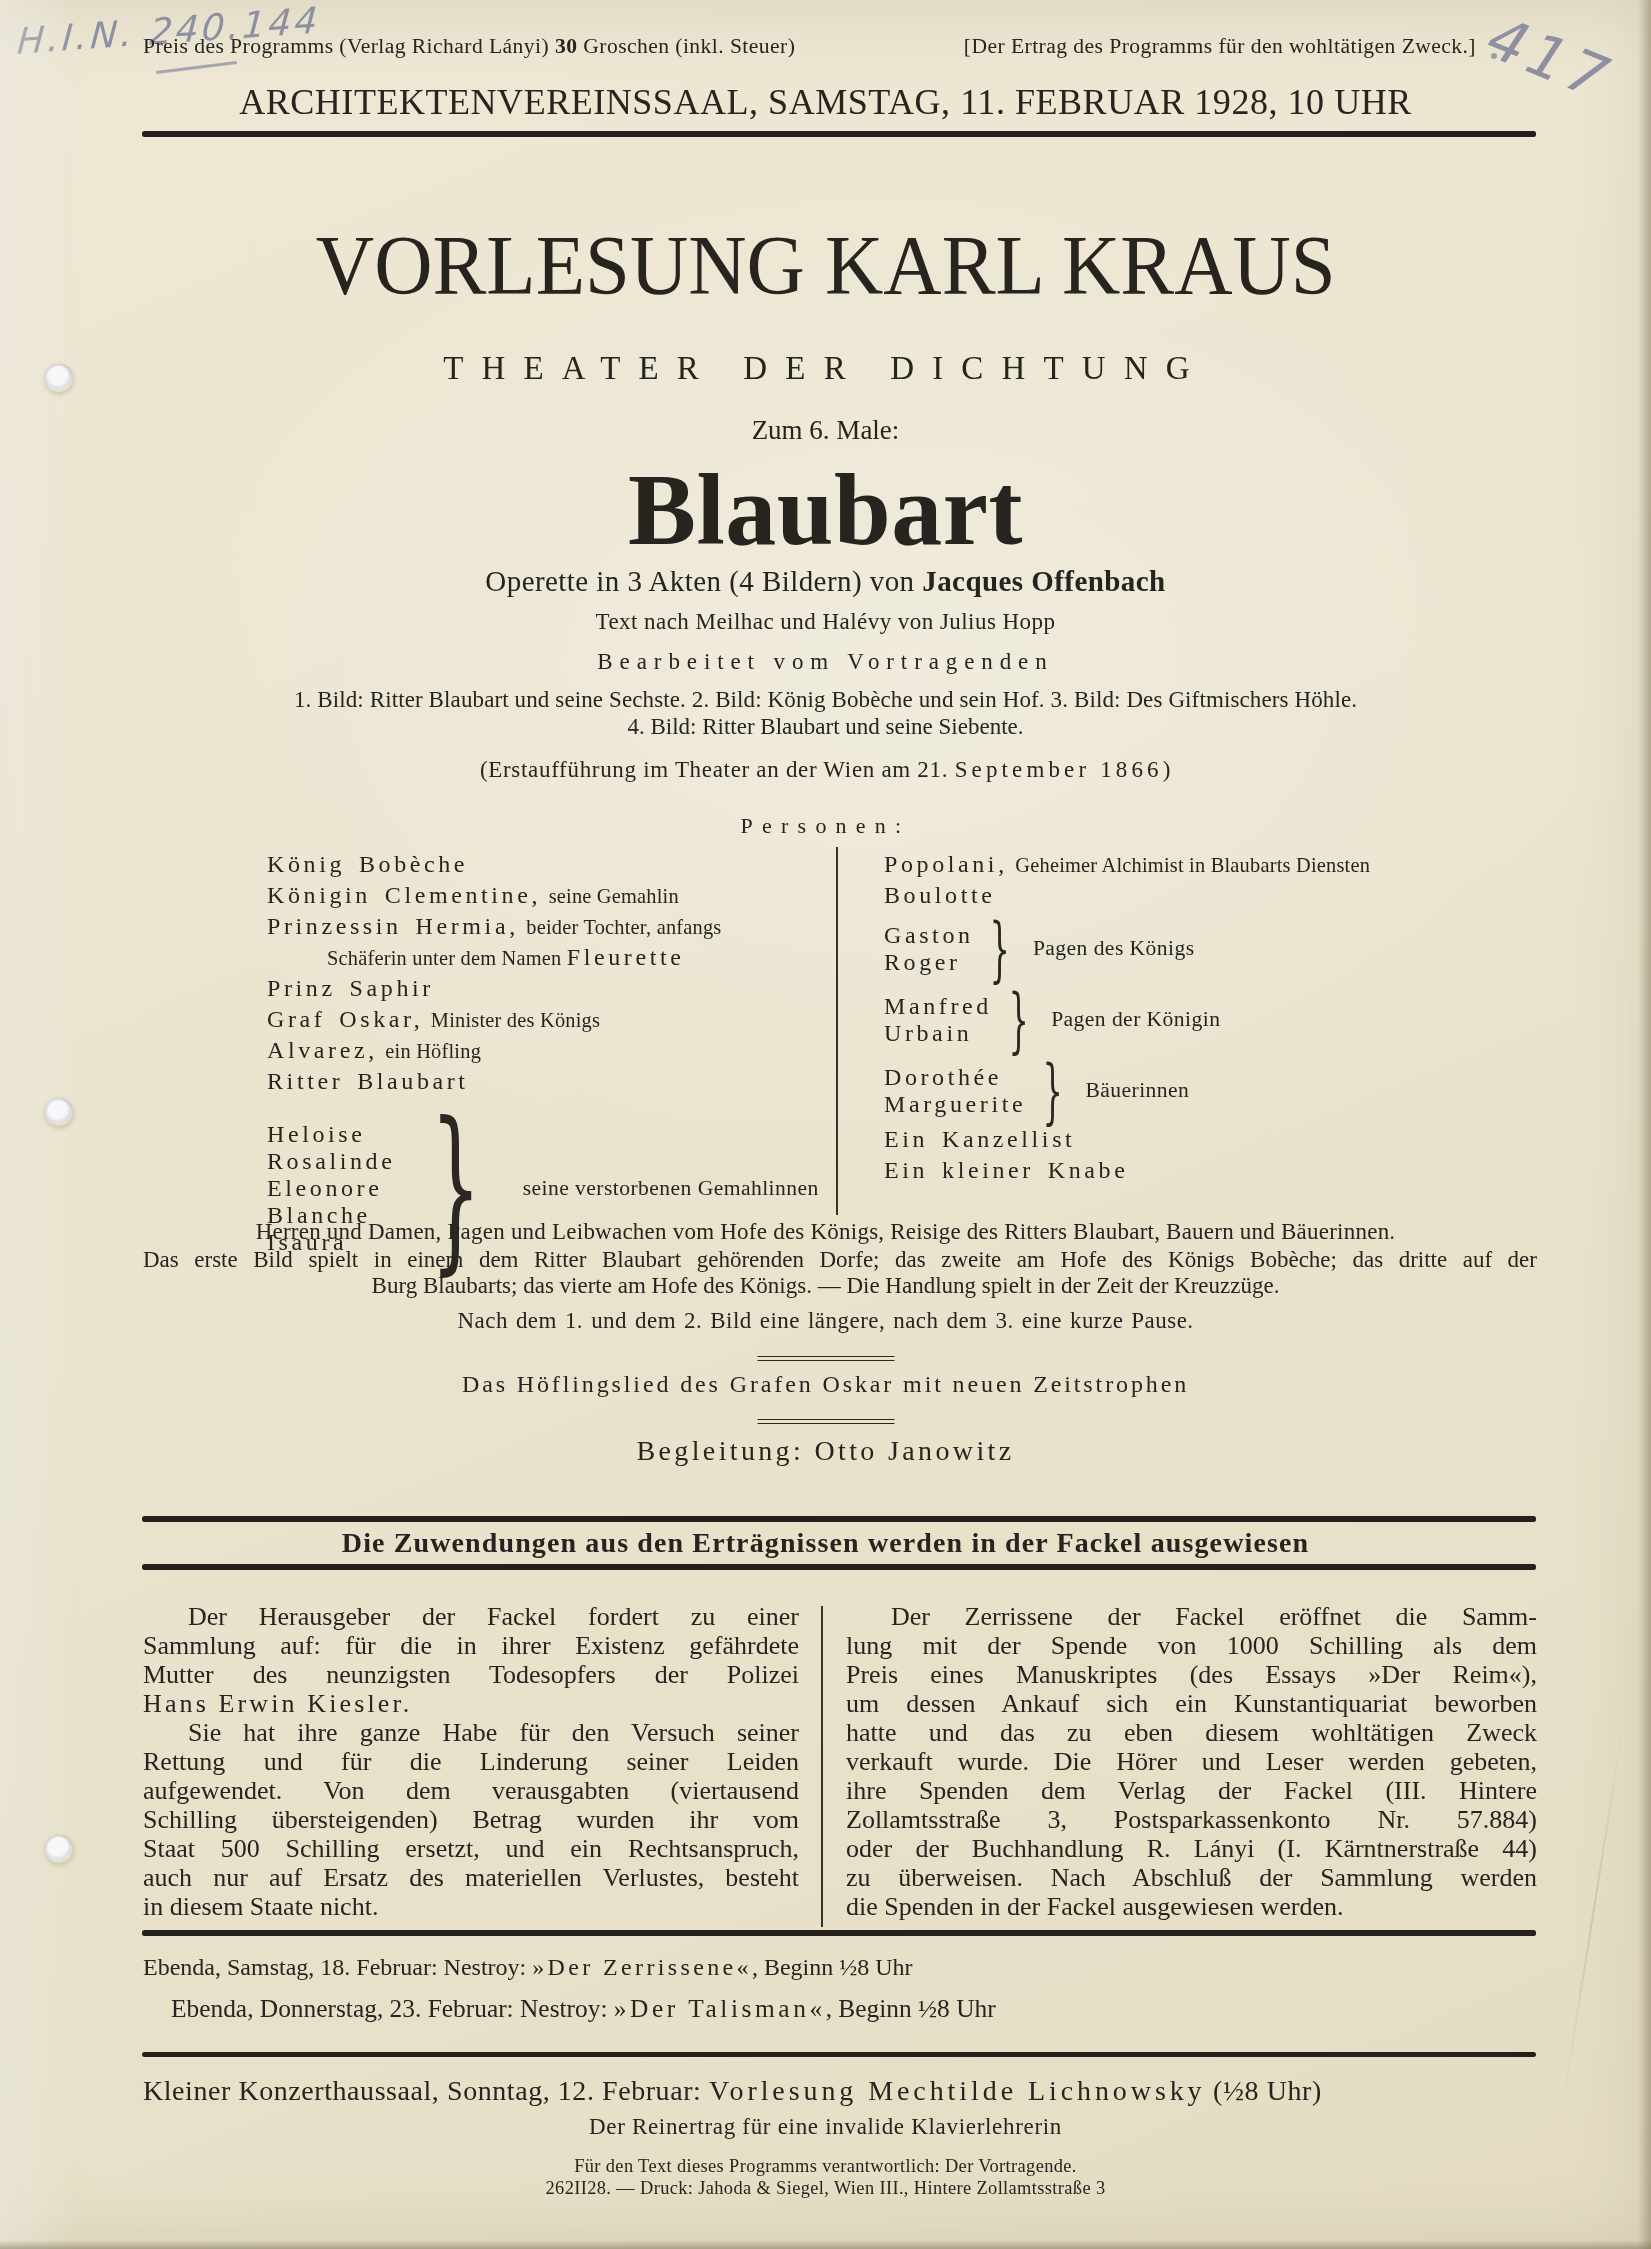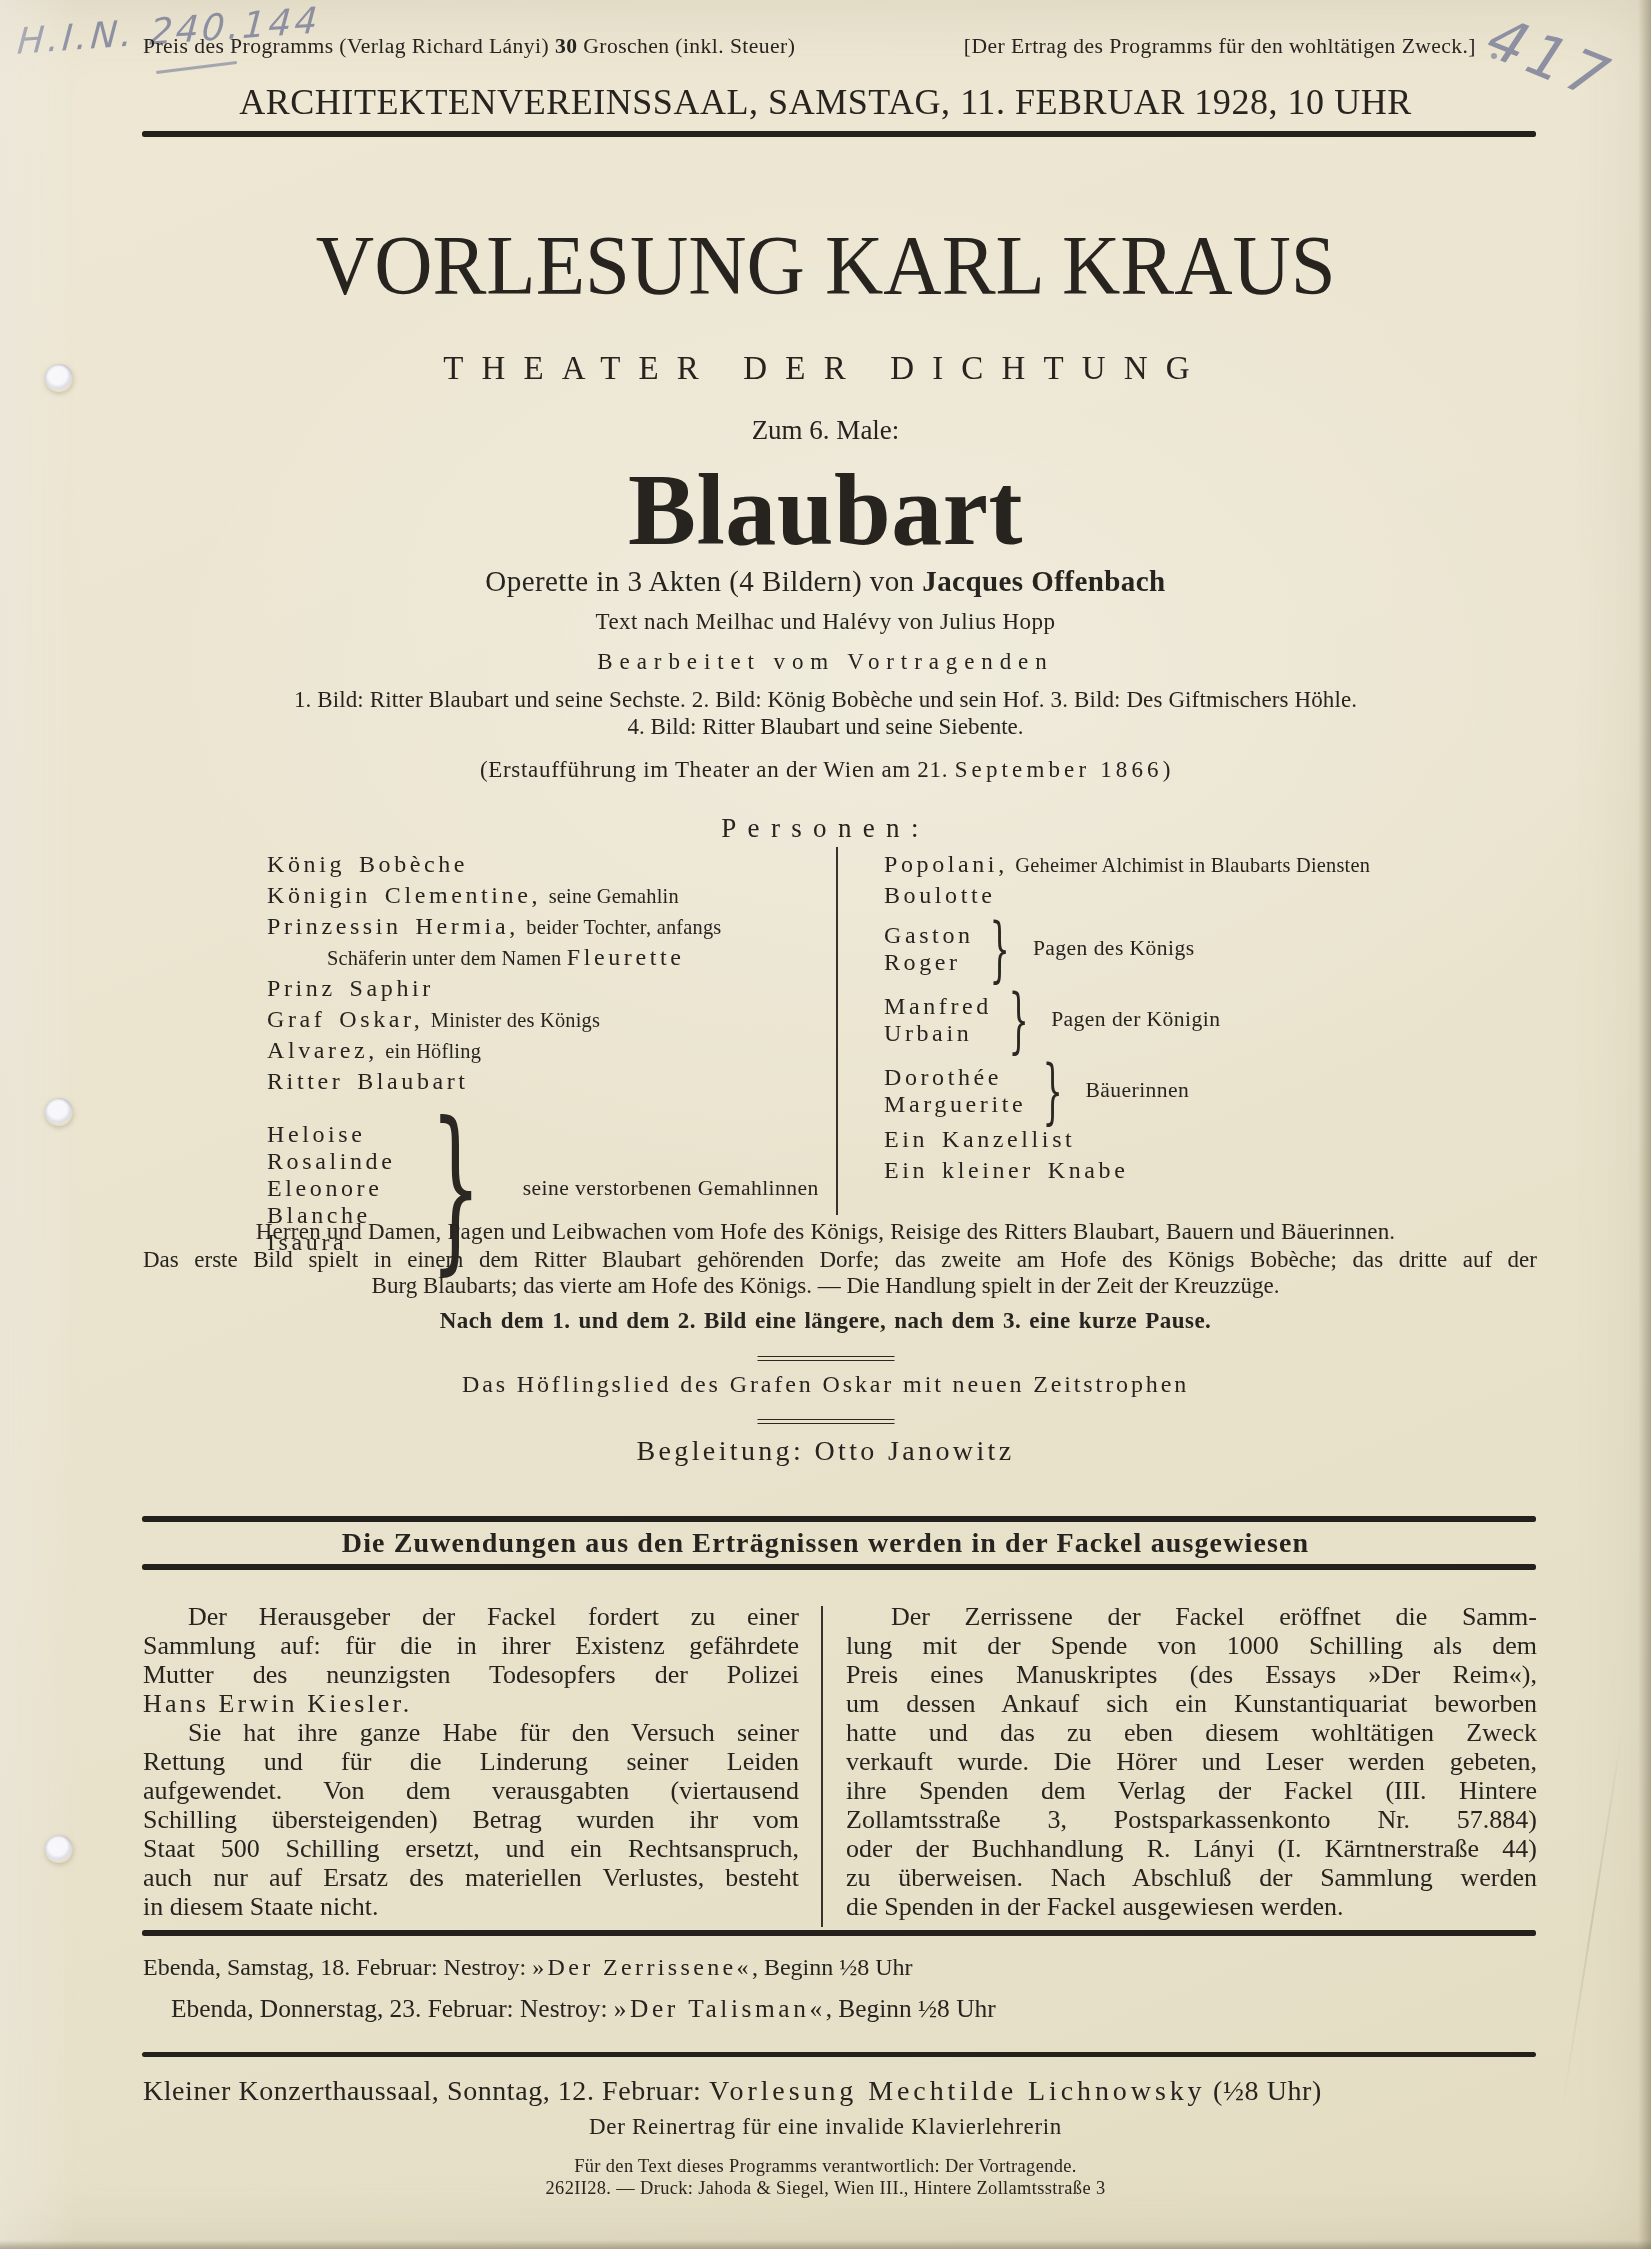--- a/index.html
+++ b/index.html
@@ -40,41 +40,41 @@
   .occasion{top:415px;font-size:27px;}
   .worktitle{top:459px;font-size:102px;font-weight:700;line-height:1;letter-spacing:.005em;}
   .byline{top:565px;font-size:29px;letter-spacing:.015em;}
   .libretto{top:609px;font-size:23px;letter-spacing:.02em;}
   .adaptation{top:649px;font-size:23px;letter-spacing:.3em;}
   .scenes1{top:687px;font-size:23px;letter-spacing:.005em;white-space:nowrap;}
   .scenes2{top:714px;font-size:23px;}
   .premiere{top:757px;font-size:23px;letter-spacing:.03em;}
   .premiere .sp{letter-spacing:.18em;}
 
-  .personen{top:813px;font-size:27px;letter-spacing:.42em;}
+  .personen{top:813px;font-size:22px;letter-spacing:.42em;}
 
   
   .cast-col{top:851px;}
   .cast-left{left:267px;width:560px;}
   .cast-right{left:884px;width:655px;}
   .cast-divider{top:847px;left:836px;width:1.9px;height:368px;background:#37332c;}
   .c-row{line-height:27px;white-space:nowrap;}
   .c-name{font-size:24px;letter-spacing:.15em;word-spacing:.18em;}
   .c-desc{font-size:20.4px;margin-left:7.6px;letter-spacing:.01em;}
   .c-cont{line-height:27px;padding-left:60px;white-space:nowrap;}
   .c-group{display:flex;align-items:center;}
   .c-gname{line-height:27px;font-size:24px;letter-spacing:.15em;white-space:nowrap;}
   .c-brace{font-family:"DejaVu Serif",serif;font-weight:400;line-height:1;transform:scaleX(.45);margin:0 1.3px 0 3.8px;color:#2b2823;}
   .c-glabel{font-size:21.6px;margin-left:9px;letter-spacing:.02em;white-space:nowrap;}
 
   .ensemble{top:1219px;font-size:23px;letter-spacing:.01em;white-space:nowrap;}
   .setting1{top:1247px;left:143px;width:1394px;font-size:23px;line-height:26px;height:26px;overflow:hidden;text-align:justify;}
   .setting1::after{content:"";display:inline-block;width:100%;}
   .setting2{top:1273px;font-size:23px;}
-  .pause{top:1308px;font-size:23px;letter-spacing:.02em;word-spacing:.08em;font-weight:bold;}
+  .pause{top:1308px;font-size:23px;letter-spacing:.02em;word-spacing:.08em;}
 
   .srule{left:50%;transform:translateX(-50%);width:137px;height:3.2px;border-top:1.9px solid #2a2722;border-bottom:1.3px solid #2a2722;}
   .srule1{top:1356px;}
   .srule2{top:1419px;}
   .hoefl{top:1371px;font-size:24px;letter-spacing:.12em;}
   .begl{top:1435px;font-size:28px;letter-spacing:.12em;}
 
   .brule1{top:1516px;left:142px;width:1394px;height:5.7px;}
   .banner{top:1527px;font-size:28px;font-weight:700;letter-spacing:.04em;white-space:nowrap;}
   .brule2{top:1564px;left:142px;width:1394px;height:5.7px;}

